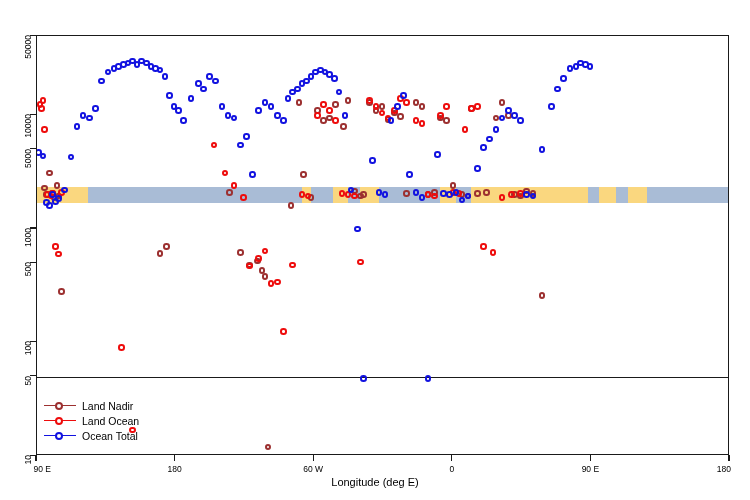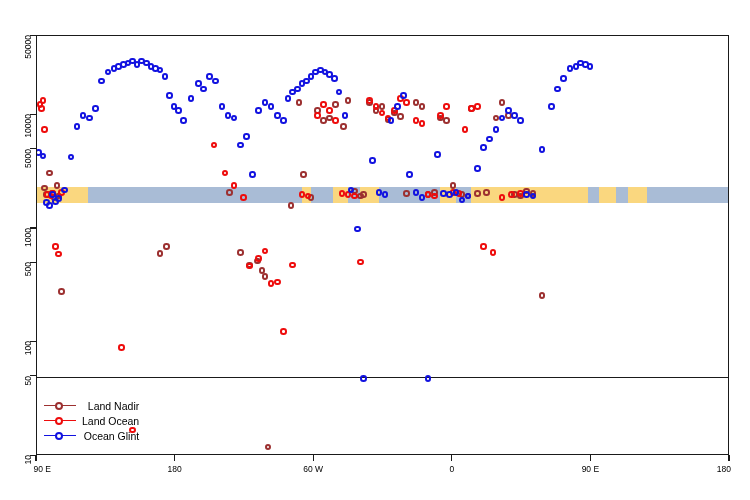--- a/index.html
+++ b/index.html
@@ -41,34 +41,35 @@
 
   #ylabel{
     position:absolute;left:-2px;top:185px;width:90px;text-align:center;
     font-size:11px;transform:rotate(-90deg);transform-origin:center;
   }
   #xlabel{
     position:absolute;left:0;top:476px;width:750px;text-align:center;font-size:11px;
   }
 
   #legend{position:absolute;left:44px;top:398px;}
-  .legend-row{position:relative;height:15px;display:flex;align-items:center;justify-content:space-between;}
+  .legend-row{position:relative;height:15px;display:flex;align-items:center;}
   .legend-mark{position:relative;width:32px;height:14px;margin-right:6px;}
   .legend-line{position:absolute;left:0;top:6px;width:32px;height:1.8px;}
   .legend-dot{position:absolute;left:11px;top:3.2px;width:8px;height:8px;
     border-radius:50%;box-sizing:border-box;background:#fff;}
   .legend-text{font-size:10.5px;}
 </style>
 </head>
 <body>
 
 <div id="root">
 
 
   <div id="ylabel">N Total</div>
+  <div id="xlabel">Longitude (deg E)</div>
 
   <div id="yticks">
       <div class="ytick-wrap" style="top: 455px;">
         <div class="ytick-mark"></div>
         <div class="ytick-txt">10</div>
       </div>
       <div class="ytick-wrap" style="top: 375.635px;">
         <div class="ytick-mark"></div>
         <div class="ytick-txt">50</div>
       </div>
@@ -373,17 +374,17 @@
           <div class="legend-line" style="background: rgb(238, 12, 12);"></div>
           <div class="legend-dot" style="border: 2.1px solid rgb(238, 12, 12);"></div>
         </div>
         <div class="legend-text">Land Ocean</div>
       </div>
       <div class="legend-row">
         <div class="legend-mark">
           <div class="legend-line" style="background: rgb(18, 18, 224);"></div>
           <div class="legend-dot" style="border: 2.1px solid rgb(18, 18, 224);"></div>
         </div>
-        <div class="legend-text">Ocean Glint</div>
+        <div class="legend-text">Ocean Total</div>
       </div>
     </div>
 
 </div>
 
 </body></html>

